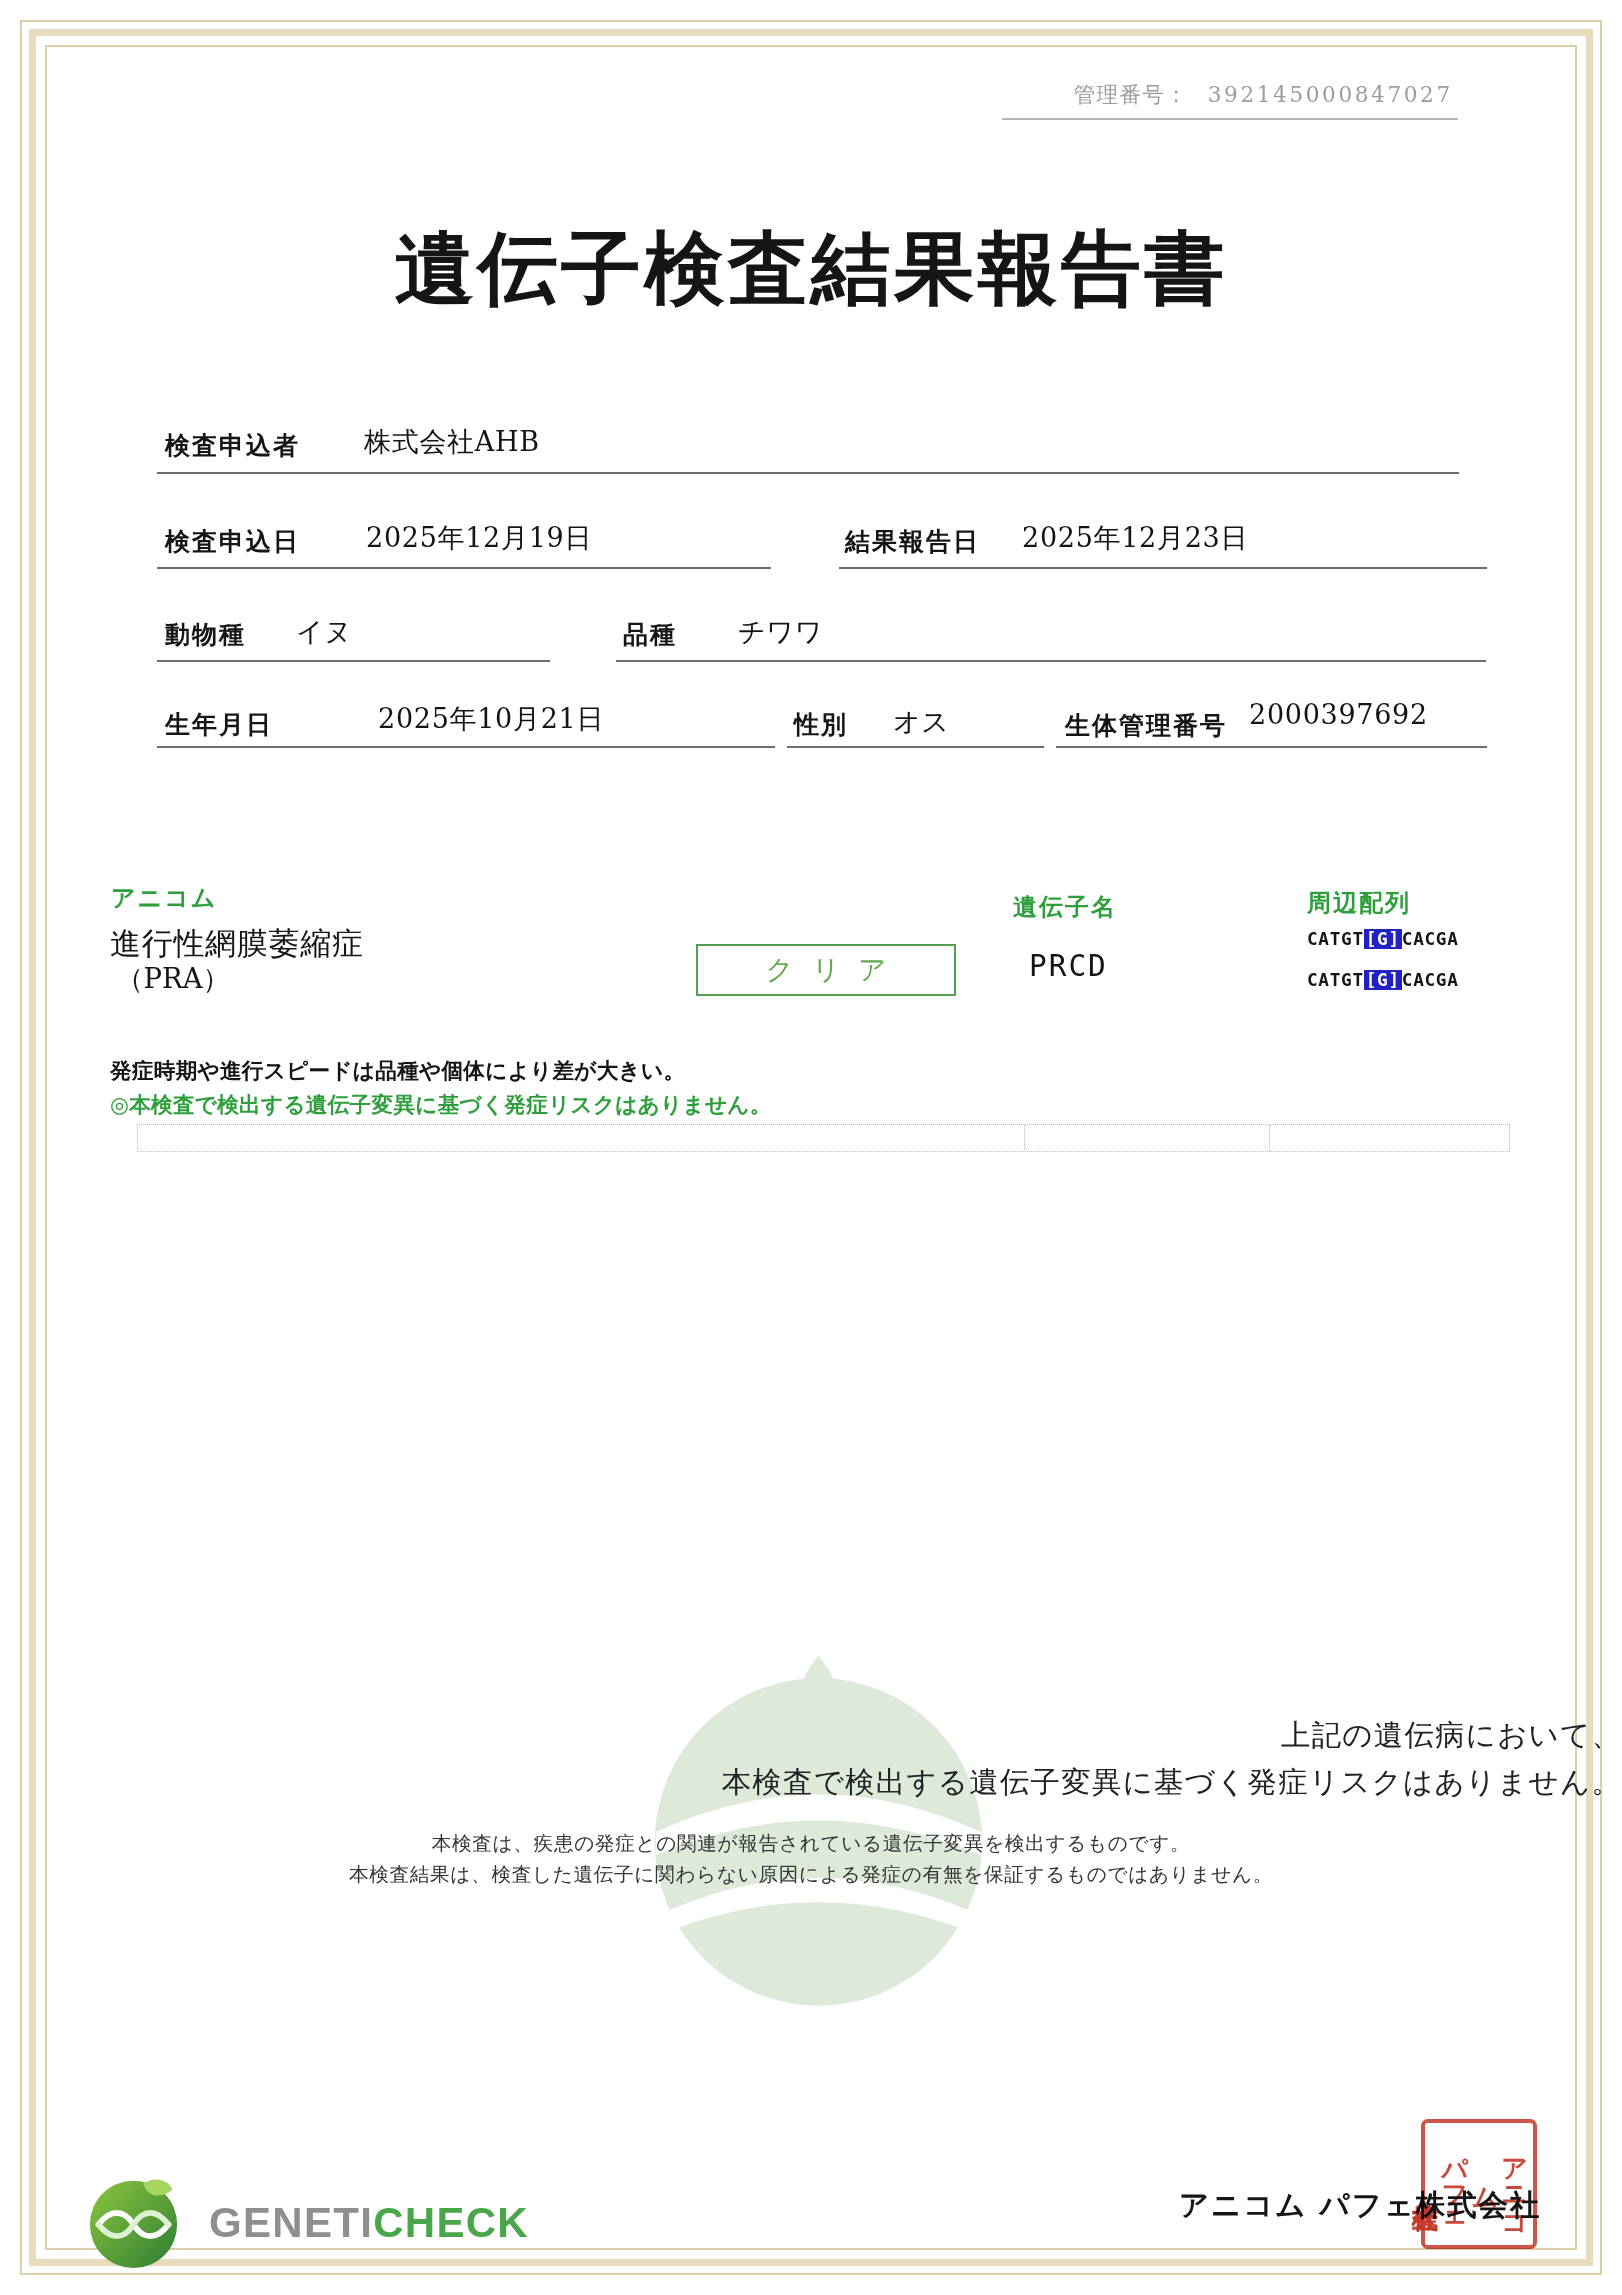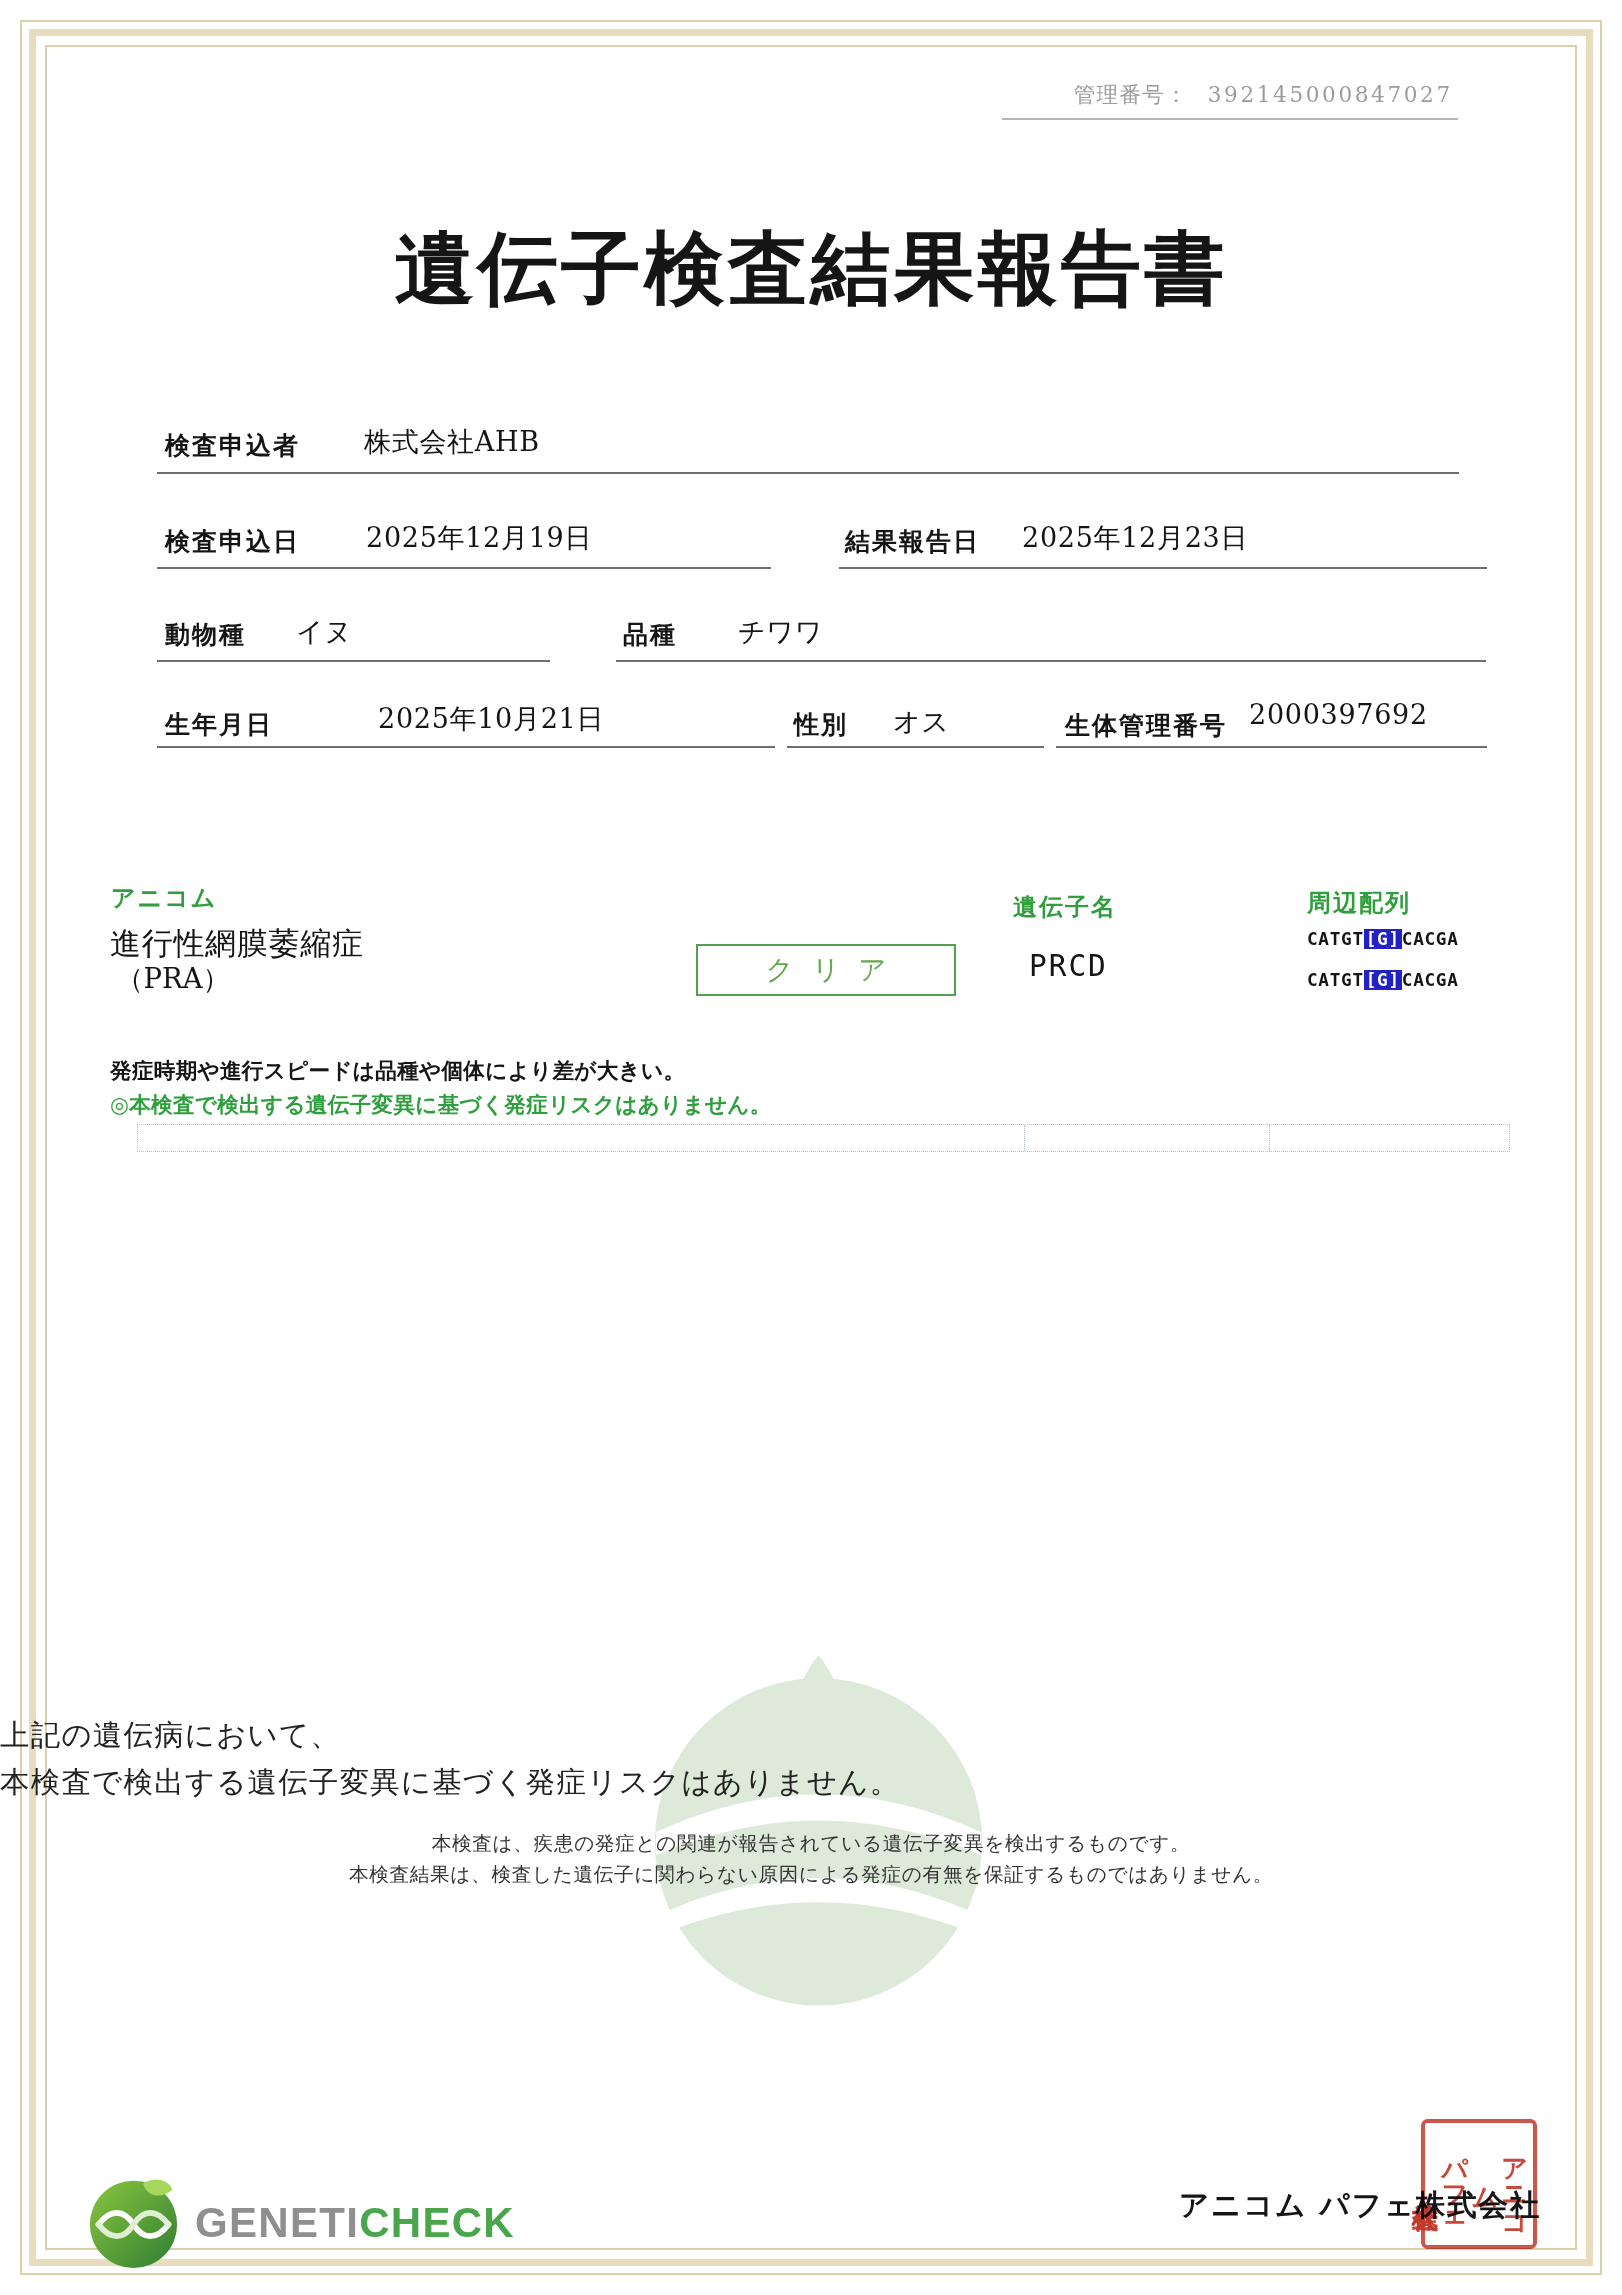--- a/index.html
+++ b/index.html
@@ -46,28 +46,28 @@
 
   .desc{position:absolute;left:110px;font-size:21.6px;font-weight:700;white-space:nowrap;letter-spacing:0.3px;}
   .green-text{color:var(--accent-green);}
 
   .dotted-box{position:absolute;left:137px;top:1124px;width:1373px;height:27.5px;
               border:1.3px dotted #b7bed2;}
   .dotted-divider{position:absolute;top:0;bottom:0;border-left:1.3px dotted #b7bed2;}
 
   .watermark{position:absolute;left:622px;top:1629px;width:393px;height:393px;opacity:0.7;}
 
-  .sum-big{position:absolute;left:0;width:100%;text-align:left;
+  .sum-big{position:absolute;left:0;width:100%;text-align:right;
            font-family:"DejaVu Sans","Liberation Sans",sans-serif;
            font-size:29.4px;color:#222222;letter-spacing:1.3px;white-space:nowrap;}
   .sum-small{position:absolute;left:0;width:100%;text-align:center;
              font-family:"DejaVu Sans","Liberation Sans",sans-serif;
              font-size:19.6px;color:#333333;letter-spacing:0.7px;white-space:nowrap;}
 
-  .brand{position:absolute;left:85px;top:2174px;display:flex;align-items:center;gap:13px;
+  .brand{position:absolute;left:85px;top:2174px;display:flex;align-items:center;gap:27px;
          font-family:"Liberation Sans","DejaVu Sans",sans-serif;}
   .brand-text{font-size:42px;letter-spacing:1.3px;font-weight:600;white-space:nowrap;}
   .brand-gray{color:#8f8f8f;}
   .brand-green{color:#4aa64a;}
 
   .company{position:absolute;left:1179px;top:2186px;font-size:29.4px;font-weight:700;
            letter-spacing:2px;white-space:nowrap;}
   .seal{position:absolute;left:1421px;top:2119px;width:116px;height:130px;
         border:4.6px solid rgba(194,58,42,.85);border-radius:6.5px;
         color:rgba(194,58,42,.92);writing-mode:vertical-rl;

